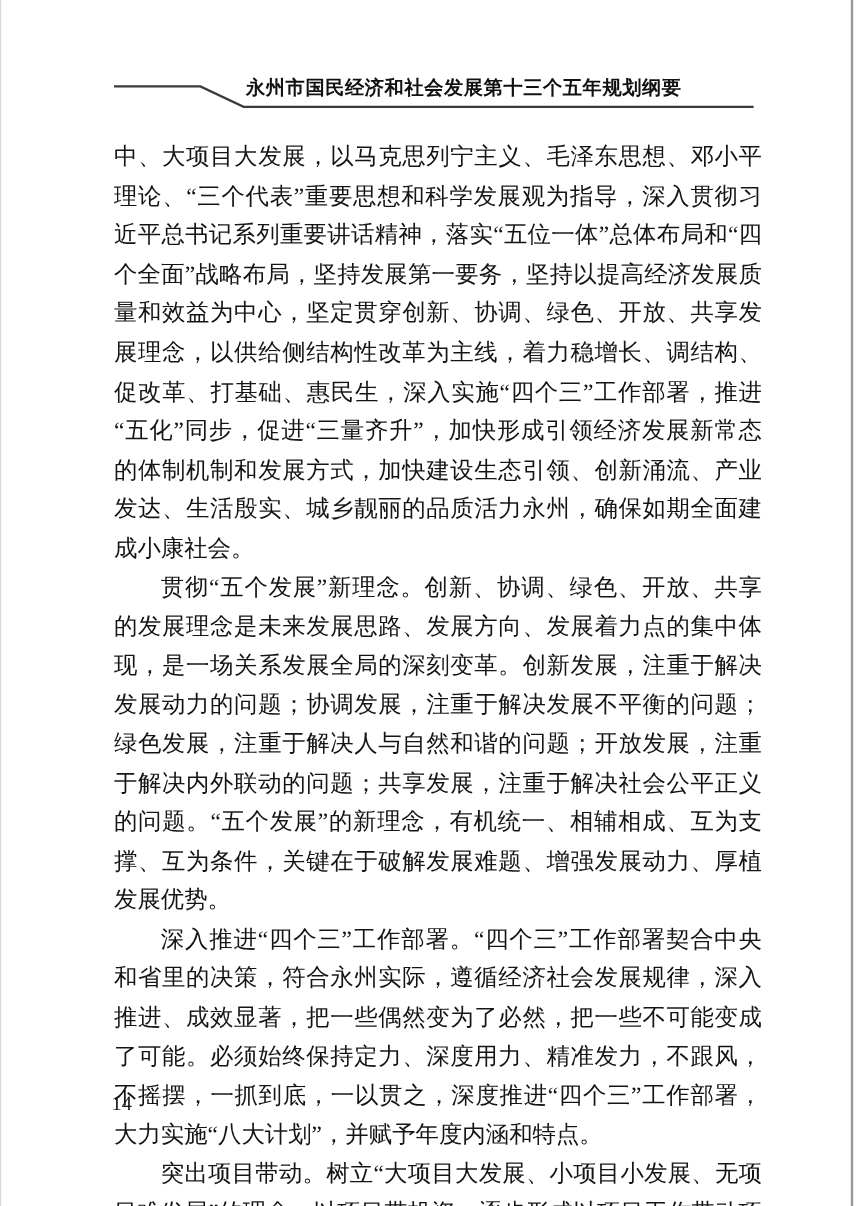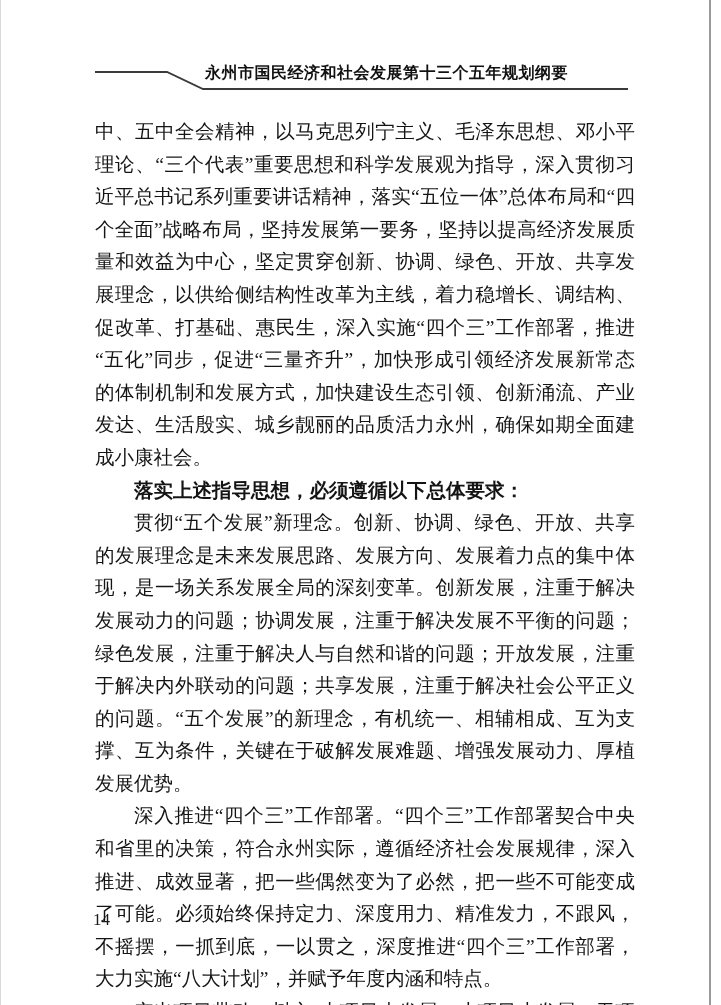--- a/index.html
+++ b/index.html
@@ -63,24 +63,21 @@
 <div class="scan-edge-right"></div>
 
 <svg class="header-rule-svg" viewBox="0 0 721 40" xmlns="http://www.w3.org/2000/svg" aria-hidden="true">
   <polyline points="95,17 167,17 203,34 628,34" fill="none" stroke="#3a3a3a" stroke-width="1.8"></polyline>
 </svg>
 
 <div class="header-title">永州市国民经济和社会发展第十三个五年规划纲要</div>
 
 <main class="page-body">
   <p class="para">
-    <span>中、五中全会精神，以马克思列宁主义、毛泽东思想、邓小平理论、“三个代表”重要思想和科学发展观为指导，深入贯彻习近平总书记系列重要讲话精神，落实“五位一体”总体布局和“四个全面”战略布局，坚持发展第一要务，坚持以提高经济发展质量和效益为中心，坚定贯穿创新、协调、绿色、开放、共享发展理念，以供给侧结构性改革为主线，着力稳增长、调结构、促改革、打基础、惠民生，深入实施“四个三”工作部署，推进“五化”同步，促进“三量齐升”，加快形成引领经济发展新常态的体制机制和发展方式，加快建设生态引领、创新涌流、产业发达、生活殷实、城乡靓丽的品质活力永州，确保如期全面建成小康社会。</span>
-  </p>
-  <p class="para indent bold">
-    <span>落实上述指导思想，必须遵循以下总体要求：</span>
+    <span>中、大项目大发展，以马克思列宁主义、毛泽东思想、邓小平理论、“三个代表”重要思想和科学发展观为指导，深入贯彻习近平总书记系列重要讲话精神，落实“五位一体”总体布局和“四个全面”战略布局，坚持发展第一要务，坚持以提高经济发展质量和效益为中心，坚定贯穿创新、协调、绿色、开放、共享发展理念，以供给侧结构性改革为主线，着力稳增长、调结构、促改革、打基础、惠民生，深入实施“四个三”工作部署，推进“五化”同步，促进“三量齐升”，加快形成引领经济发展新常态的体制机制和发展方式，加快建设生态引领、创新涌流、产业发达、生活殷实、城乡靓丽的品质活力永州，确保如期全面建成小康社会。</span>
   </p>
   <p class="para indent">
     <span class="lead">贯彻“五个发展”新理念。</span><span>创新、协调、绿色、开放、共享的发展理念是未来发展思路、发展方向、发展着力点的集中体现，是一场关系发展全局的深刻变革。创新发展，注重于解决发展动力的问题；协调发展，注重于解决发展不平衡的问题；绿色发展，注重于解决人与自然和谐的问题；开放发展，注重于解决内外联动的问题；共享发展，注重于解决社会公平正义的问题。“五个发展”的新理念，有机统一、相辅相成、互为支撑、互为条件，关键在于破解发展难题、增强发展动力、厚植发展优势。</span>
   </p>
   <p class="para indent">
     <span class="lead">深入推进“四个三”工作部署。</span><span>“四个三”工作部署契合中央和省里的决策，符合永州实际，遵循经济社会发展规律，深入推进、成效显著，把一些偶然变为了必然，把一些不可能变成了可能。必须始终保持定力、深度用力、精准发力，不跟风，不摇摆，一抓到底，一以贯之，深度推进“四个三”工作部署，大力实施“八大计划”，并赋予年度内涵和特点。</span>
   </p>
   <p class="para indent">
     <span class="lead">突出项目带动。</span><span>树立“大项目大发展、小项目小发展、无项目难发展”的理念，以项目带投资，逐步形成以项目工作带动项目生成和工作机制创新，以项目带动生产要素集聚，以项目带动促进投资增长、增强经济综合竞争力和发展</span>
   </p>

